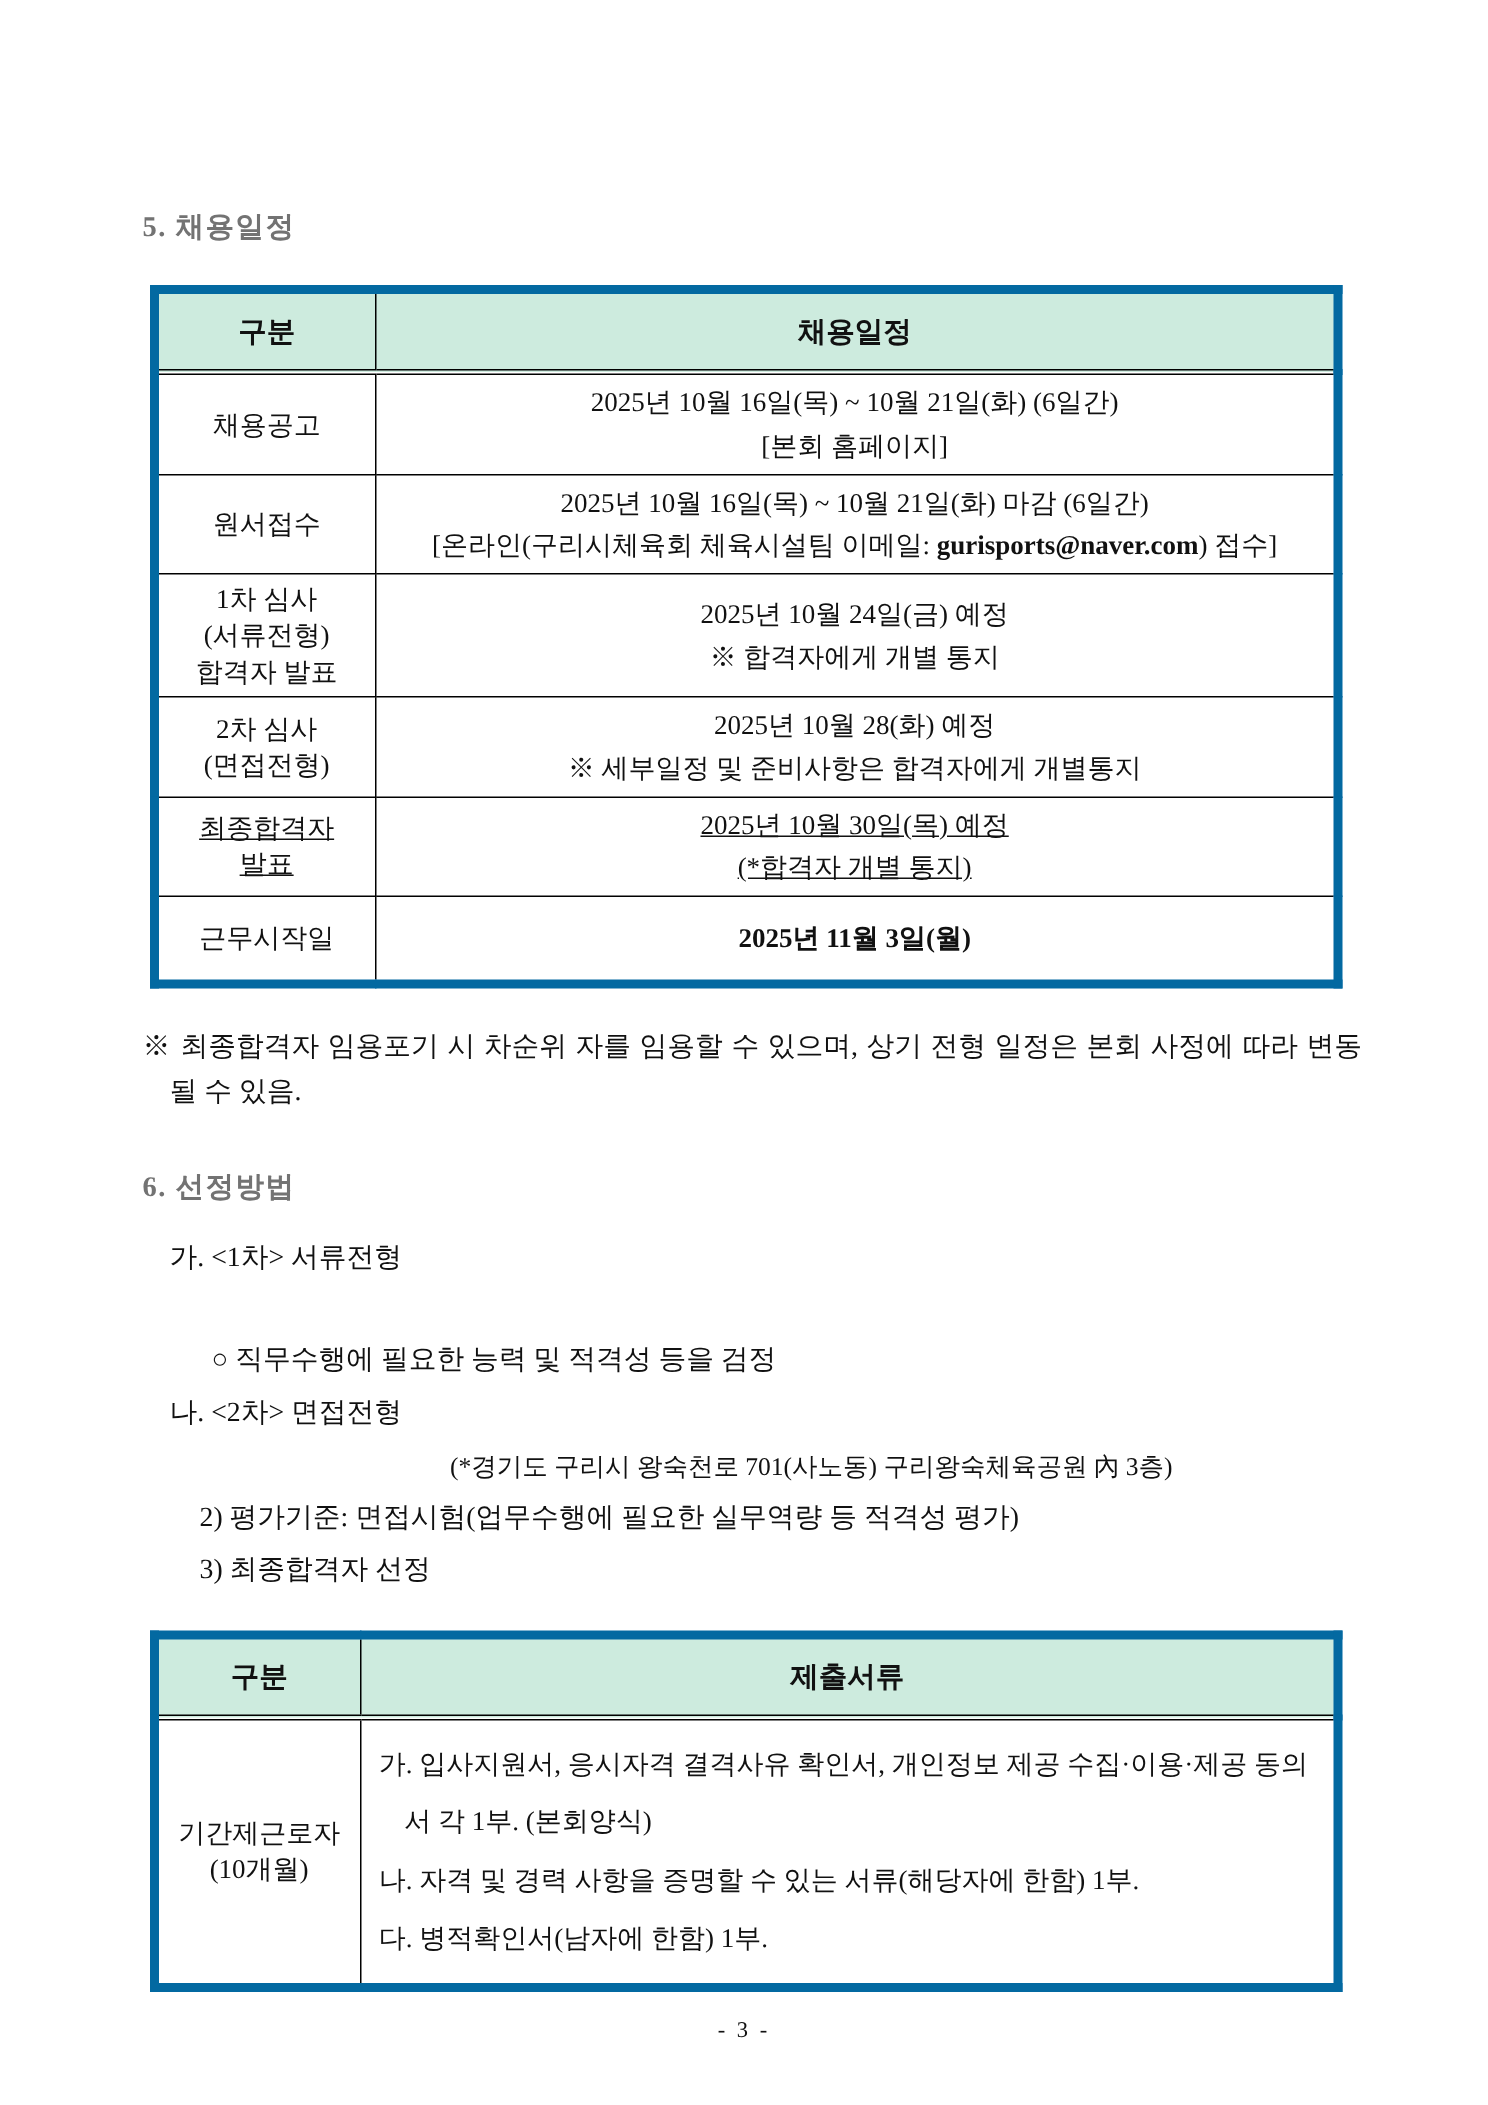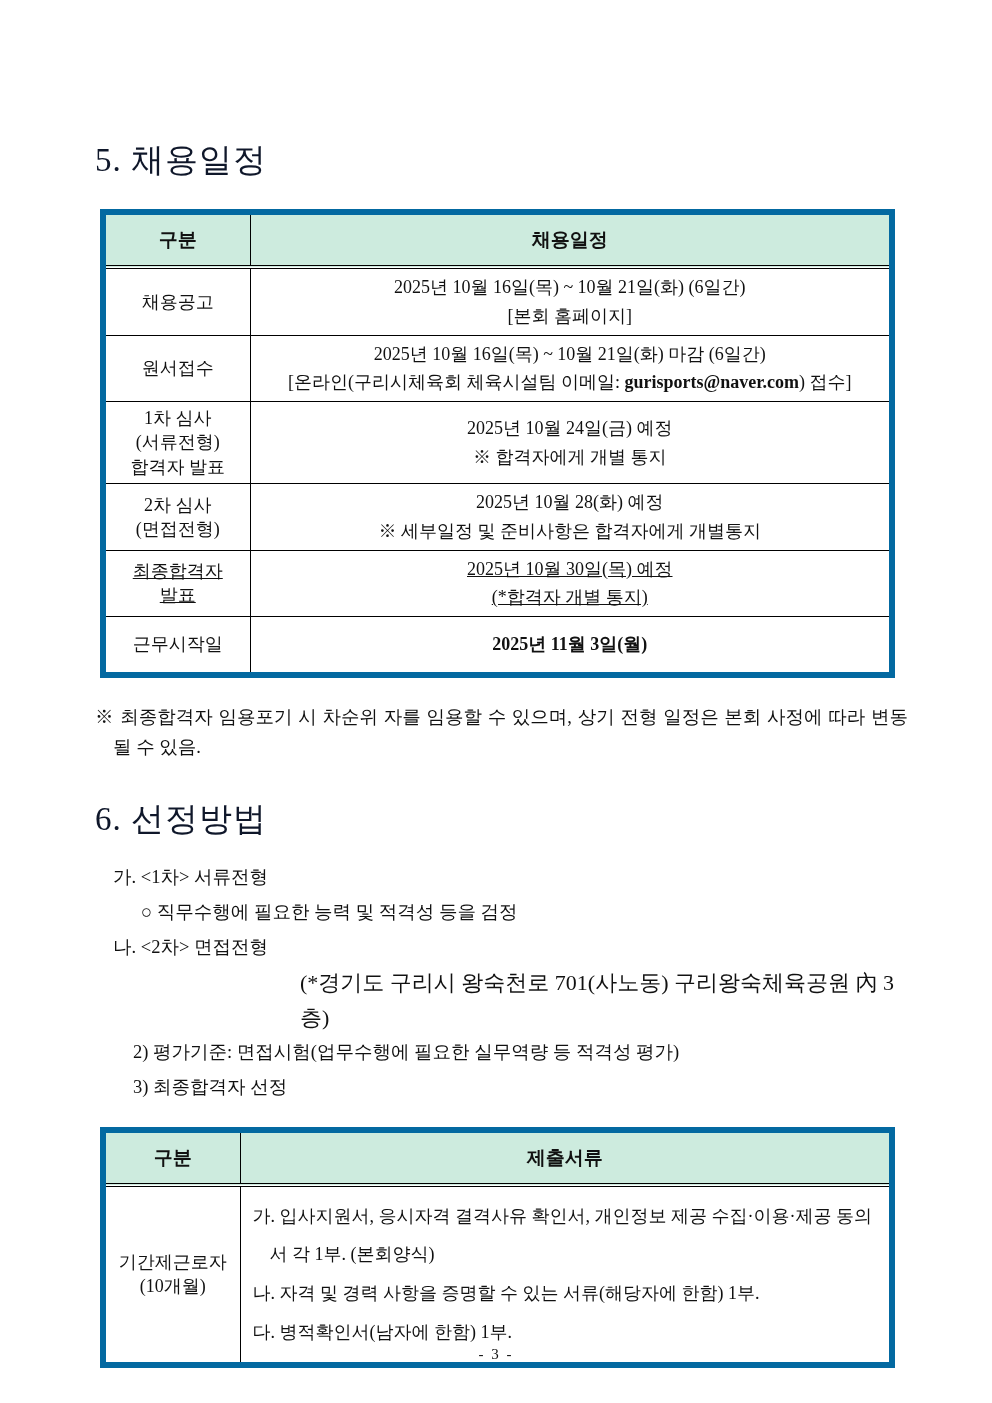--- a/index.html
+++ b/index.html
@@ -14,24 +14,24 @@
     width: 992px;
     height: 1403px;
     background: #ffffff;
     overflow: hidden;
   }
   .content {
     margin-left: 95px;
     width: 802px;
   }
   .sec-title {
-    font-size: 33px;
-    font-weight: normal;
+    font-size: 19px;
+    font-weight: bold;
     letter-spacing: 1px;
-    color: #0f172a;
+    color: #737373;
   }
   #sec5-title { padding-top: 138px; }
   #sec6-title { margin-top: 34px; }
 
   
   .title-line { display: flex; align-items: baseline; gap: 10px; margin-top: 16px; }
   .title-note { font-size: 19px; font-weight: normal; letter-spacing: 0px; }
   .title-note .emph { font-weight: bold; font-style: italic; }
 
   table.doc-table {
@@ -79,23 +79,23 @@
     font-size: 18.5px;
     line-height: 1.65;
     text-align: justify;
     padding-left: 18px;
     text-indent: -18px;
   }
 
   .list { margin-top: 18px; font-size: 18.5px; }
   .list .row { line-height: 35px; }
   .ind-1 { padding-left: 18px; }
-  .ind-2 { padding-left: 46px; }
+  .ind-2 { padding-left: 46px; margin-top: 33px; }
   .ind-3 { padding-left: 38px; }
-  .ind-4 { padding-left: 205px; font-size: 22px; }
+  .ind-4 { padding-left: 205px; font-size: 17px; }
 
   #table7 { margin-top: 22px; }
   #table7 td.docs-cell {
     text-align: left;
     padding: 10px 14px 10px 12px;
     line-height: 2.15;
   }
   .doc-line {
     padding-left: 17px;
     text-indent: -17px;

